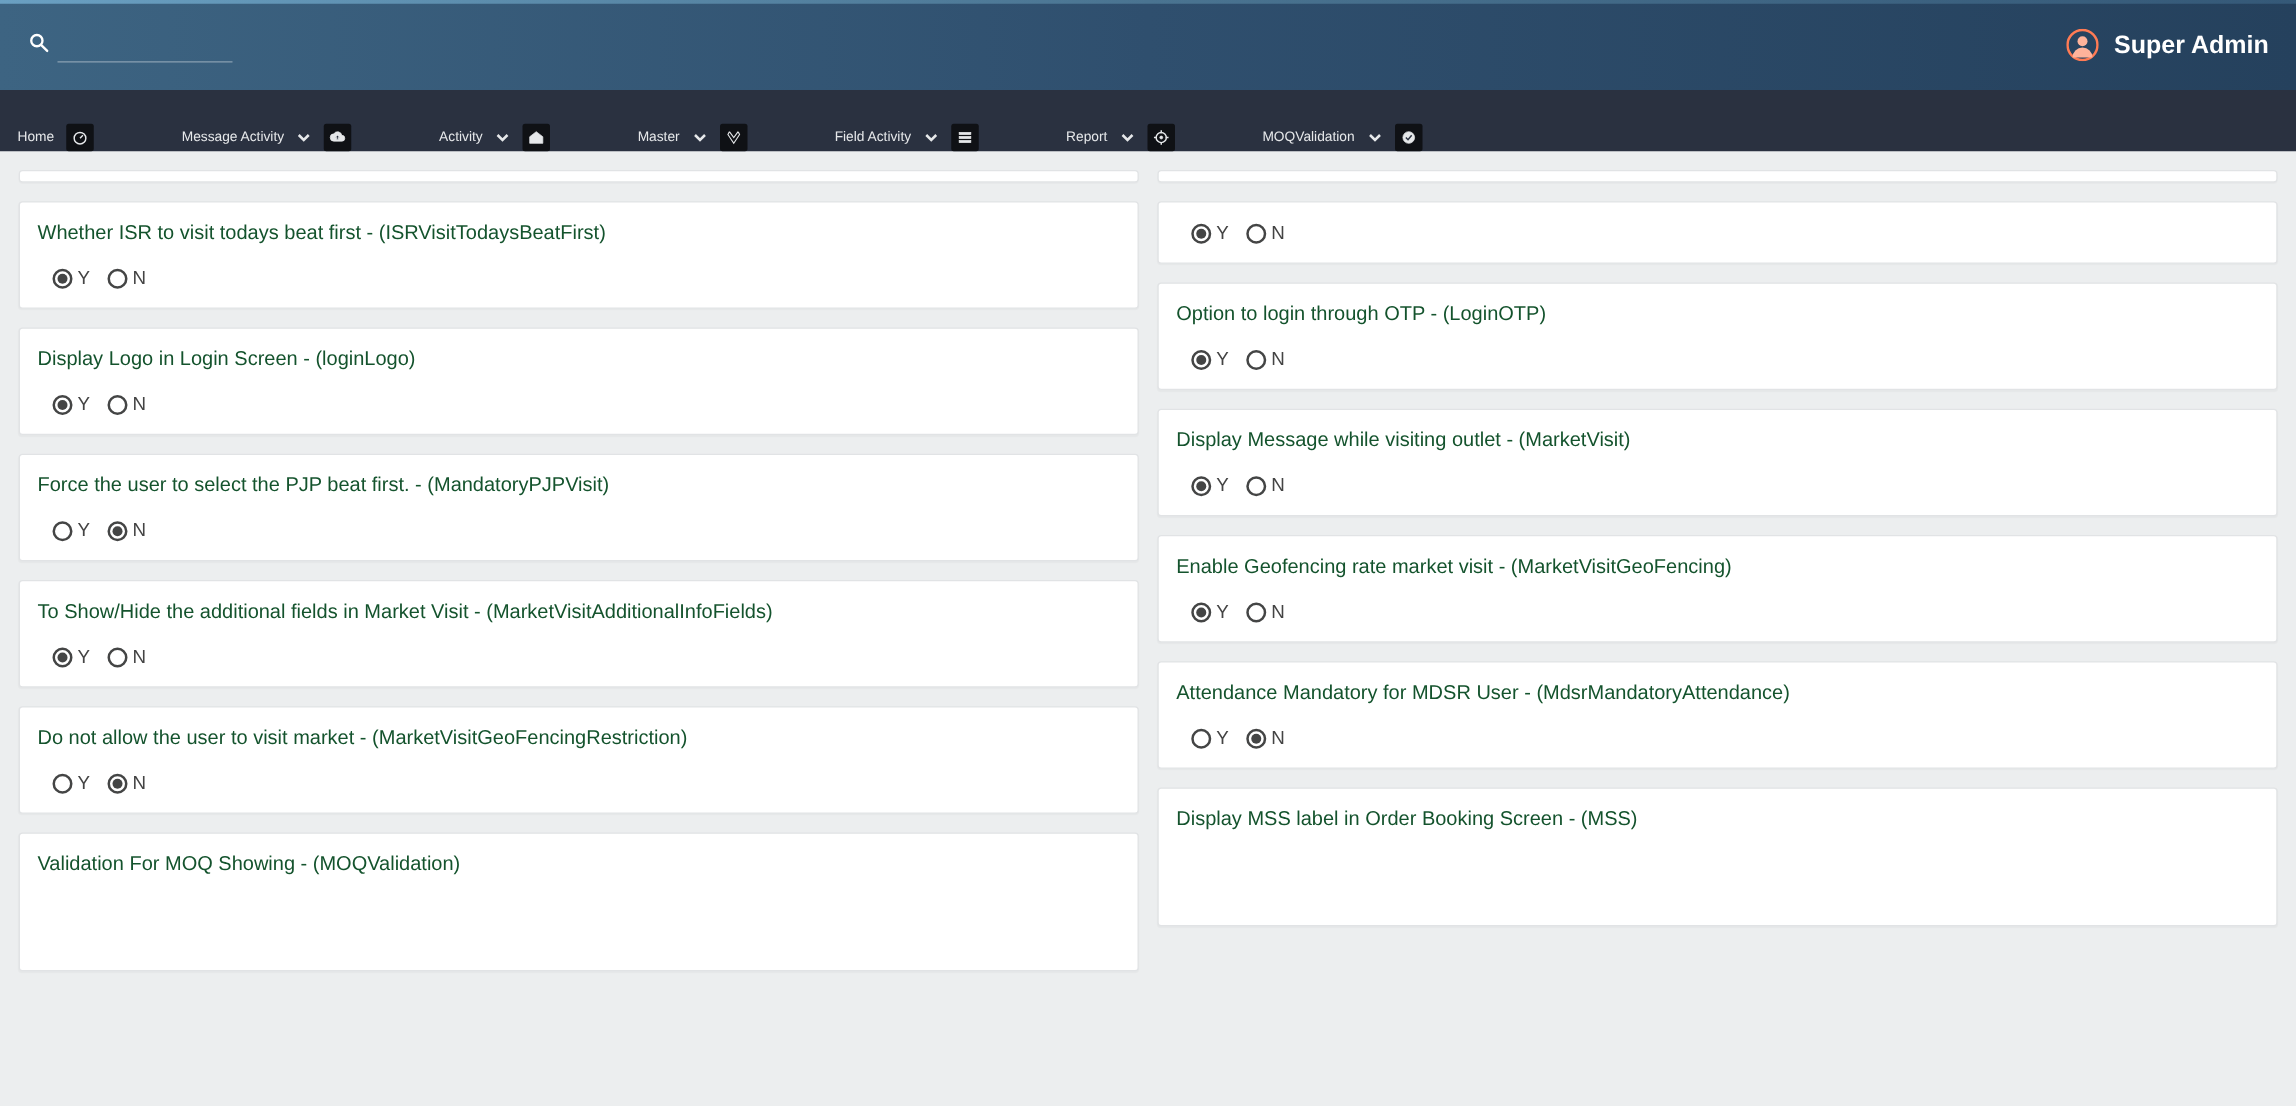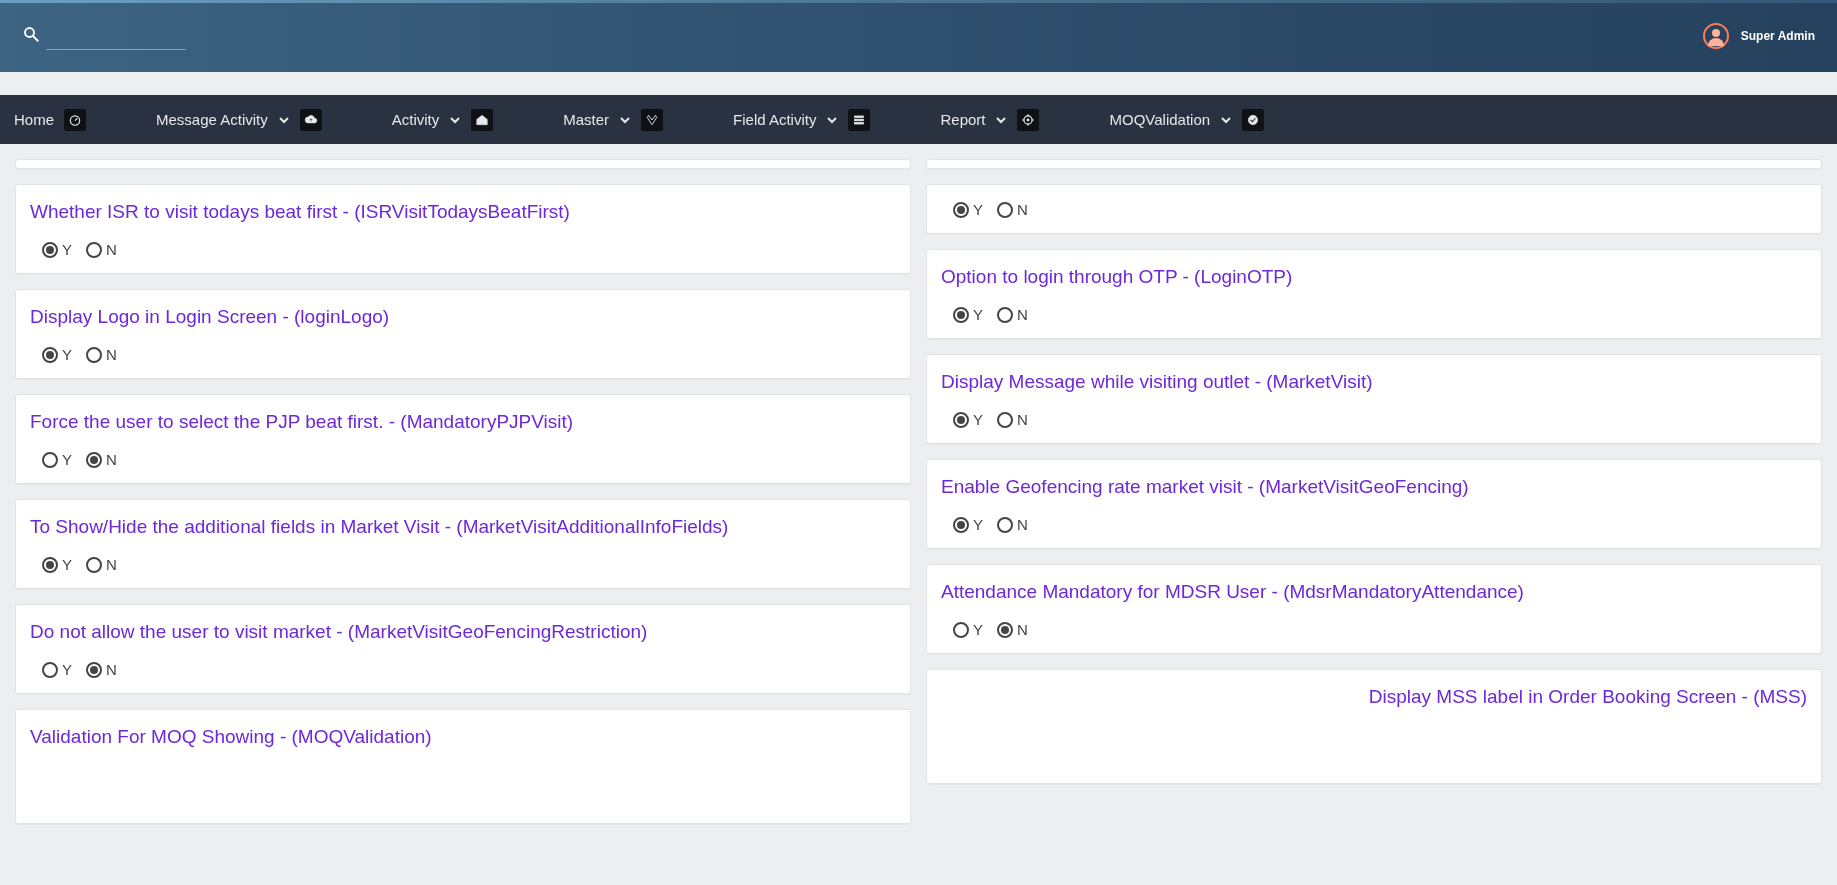--- a/index.html
+++ b/index.html
@@ -35,37 +35,36 @@
     border: none;
     border-bottom: 1px solid rgba(255,255,255,.4);
     width: 140px;
     height: 28px;
     color: #fff; font-size:14px;
     outline:none;
   }
   .user-wrap {
     margin-left: auto;
     display:flex; align-items:center; gap:12px;
-    color:#fff; font-weight:600; font-size:12px;
+    color:#fff; font-weight:600; font-size:20px;
   }
   .user-avatar { width:26px; height:26px; }
   .user-avatar circle.ring { fill:none; stroke:#ff7b54; stroke-width:2; }
   .user-avatar .body { fill:#ffb39b; }
 
   
   .nav-bar {
     height: 49px;
     background: #2a3140;
     display:flex;
-    align-items:center;
+    align-items:flex-end;
     padding: 0 14px;
     gap: 70px;
     color: #e6e8ea;
-    font-size:15px;
-    margin-top:23px;
+    font-size:11px;
   }
   .nav-item { display:flex; align-items:center; gap:10px; cursor:pointer; }
   .nav-item span.label{ white-space:nowrap; }
   .nav-icon-box {
     width:22px; height:22px;
     background:#0f1115;
     display:inline-flex; align-items:center; justify-content:center;
     border-radius:2px;
   }
   .nav-icon-box svg, .nav-inline-icon { width:14px; height:14px; fill:#e6e8ea; stroke:#e6e8ea; }
@@ -81,22 +80,22 @@
   }
   .col { flex:1; display:flex; flex-direction:column; gap:15px; }
   .card {
     background:#fff;
     border:1px solid #e1e3e5;
     border-radius:3px;
     padding: 16px 14px 15px 14px;
     box-shadow: 0 1px 1px rgba(0,0,0,.03);
   }
   .card .title {
-    color:#6d28d9;
-    font-size:19px;
+    color:#14532d;
+    font-size:16px;
     margin-bottom: 18px;
   }
   .opts { display:flex; gap:14px; align-items:center; padding-left:12px; }
   .opt { display:flex; align-items:center; gap:4px; cursor:pointer; }
   .opt .lab { font-size:15px; color:#444; }
 
   .radio {
     width:16px; height:16px; border:2px solid #444545; border-radius:50%;
     display:inline-flex; align-items:center; justify-content:center;
     background:#fff;
@@ -389,21 +388,21 @@
             <span class="lab">Y</span>
           </div>
           <div class="opt">
             <span class="radio checked">
               <span class="dot"></span>
             </span>
             <span class="lab">N</span>
           </div>
         </div>
       </div>
-      <div class="card" style="padding-bottom: 40px; text-align: right;">
+      <div class="card" style="padding-bottom: 40px;">
         <div class="title">Display MSS label in Order Booking Screen - (MSS)</div>
         <div class="opts" style="visibility: hidden;">
           <div class="opt">
             <span class="radio checked">
               <span class="dot"></span>
             </span>
             <span class="lab">Y</span>
           </div>
           <div class="opt">
             <span class="radio"></span>

